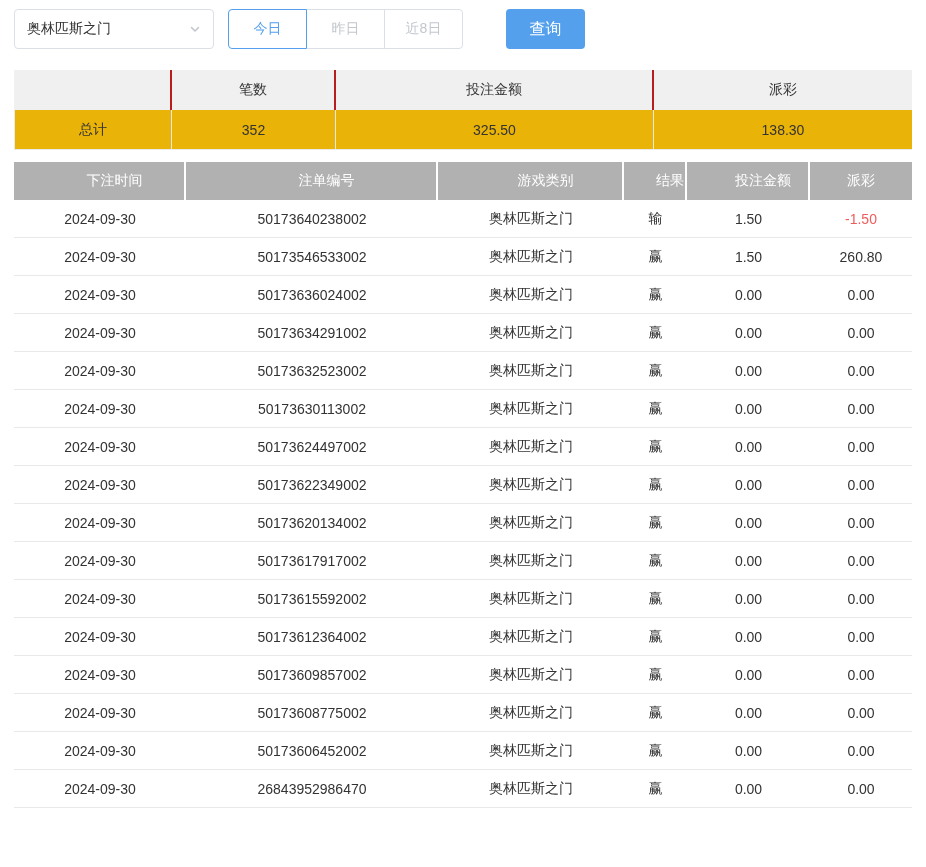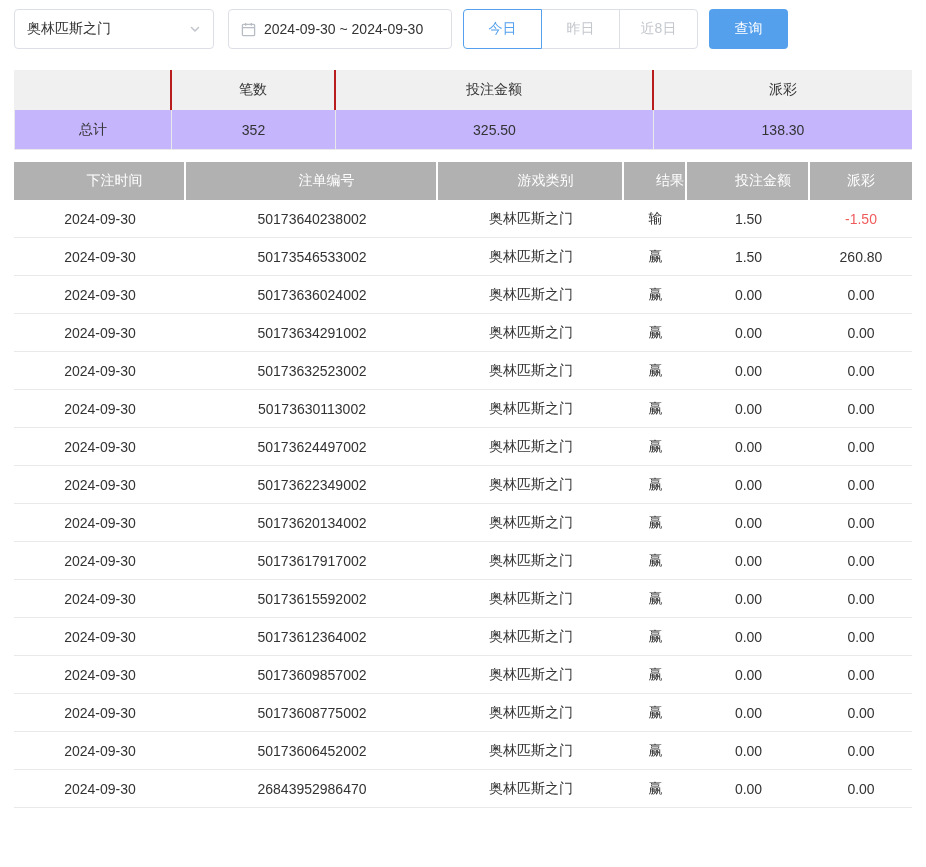--- a/index.html
+++ b/index.html
@@ -26,28 +26,28 @@
   .ctl{height:40px;border:1px solid var(--ctl-border);border-radius:4px;background:#fff;display:flex;align-items:center;font-size:14px;}
   .game-select{width:200px;justify-content:space-between;padding:0 12px;cursor:pointer;margin-right:14px;}
   .date-range{width:224px;padding:0 12px;cursor:pointer;margin-right:11px;}
   .date-range .cal{display:flex;align-items:center;margin-right:8px;}
   .btn-group{display:flex;margin-right:11px;}
   .qbtn{width:79px;height:40px;background:#fff;border:1px solid var(--ctl-border);color:var(--muted);font-size:14px;cursor:pointer;font-family:inherit;}
   .qbtn + .qbtn{margin-left:-1px;}
   .qbtn:first-child{border-radius:4px 0 0 4px;}
   .qbtn:last-child{border-radius:0 4px 4px 0;}
   .qbtn.active{color:var(--accent);border-color:var(--accent);position:relative;z-index:1;}
-  .search-btn{width:79px;height:40px;background:var(--accent);color:#fff;border:none;border-radius:4px;font-size:14px;cursor:pointer;font-family:inherit;}
+  .search-btn{width:79px;height:40px;background:var(--accent);color:#fff;border:none;border-radius:4px;font-size:16px;cursor:pointer;font-family:inherit;margin-left:32px;}
 
   
   table{border-collapse:separate;border-spacing:0;width:898px;table-layout:fixed;}
   .summary-table{margin-top:21px;}
   .summary-table th{height:40px;background:var(--sum-th-bg);font-weight:400;font-size:14px;color:#333;text-align:center;}
   .summary-table th:not(:last-child){border-right:2px solid #b91c1c;}
-  .summary-table td{height:40px;font-size:14px;text-align:center;color:#333;background:#c4b5fd;border-bottom:1px solid var(--border);}
+  .summary-table td{height:40px;font-size:14px;text-align:center;color:#333;background:#eab308;border-bottom:1px solid var(--border);}
   .summary-table td:not(:last-child){border-right:1px solid var(--border);}
   .summary-table td:first-child{border-left:1px solid var(--border);}
 
   
   .records-table{margin-top:12px;}
   .records-table th{height:38px;background:var(--th-bg);color:#fff;font-weight:400;font-size:14px;text-align:center;}
   .records-table th:not(:last-child){border-right:2px solid #fff;padding-left:31px;}
   .records-table td{height:38px;font-size:14px;color:#333;text-align:center;background:#fff;border-bottom:1px solid var(--border);}
   .records-table td.neg{color:var(--negative);}
 </style>
@@ -60,31 +60,20 @@
   <div class="filter-row">
     <div class="ctl game-select">
       <span>奥林匹斯之门</span>
       <span style="display:flex;align-items:center;">
         <svg width="12" height="12" viewBox="0 0 12 12">
             <path d="M2.5 4.5 L6 8 L9.5 4.5" fill="none" stroke="#c0c4cc" stroke-width="1.5" stroke-linecap="round" stroke-linejoin="round"></path>
           </svg>
       </span>
     </div>
 
-    <div class="ctl date-range">
-      <span class="cal">
-        <svg width="15" height="15" viewBox="0 0 16 16">
-            <rect x="1.5" y="2.5" width="13" height="12" rx="1" fill="none" stroke="#b8bcc4" stroke-width="1.4"></rect>
-            <line x1="1.5" y1="6" x2="14.5" y2="6" stroke="#b8bcc4" stroke-width="1.4"></line>
-            <line x1="5" y1="1" x2="5" y2="4" stroke="#b8bcc4" stroke-width="1.4"></line>
-            <line x1="11" y1="1" x2="11" y2="4" stroke="#b8bcc4" stroke-width="1.4"></line>
-          </svg>
-      </span>
-      <span>2024-09-30 ~ 2024-09-30</span>
-    </div>
 
     <div class="btn-group">
       <button class="qbtn active">今日</button>
       <button class="qbtn">昨日</button>
       <button class="qbtn">近8日</button>
     </div>
 
     <button class="search-btn">查询</button>
   </div>
 

